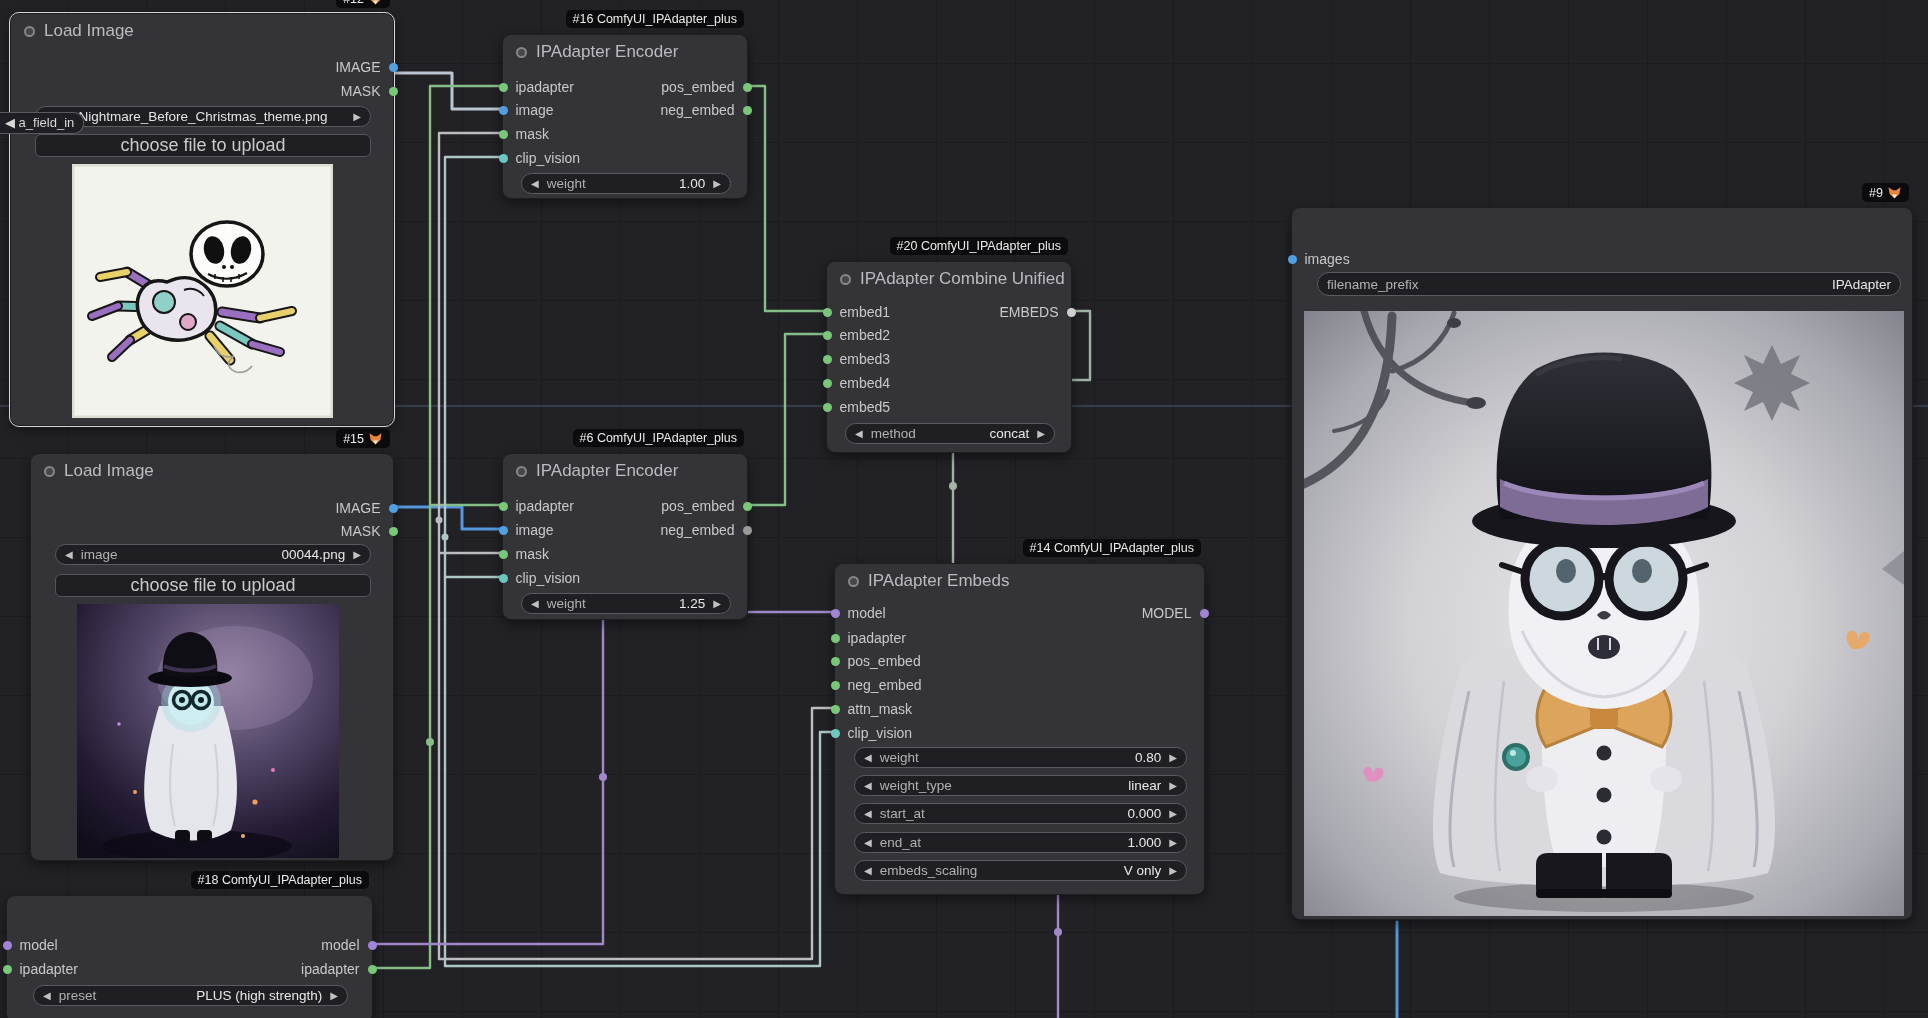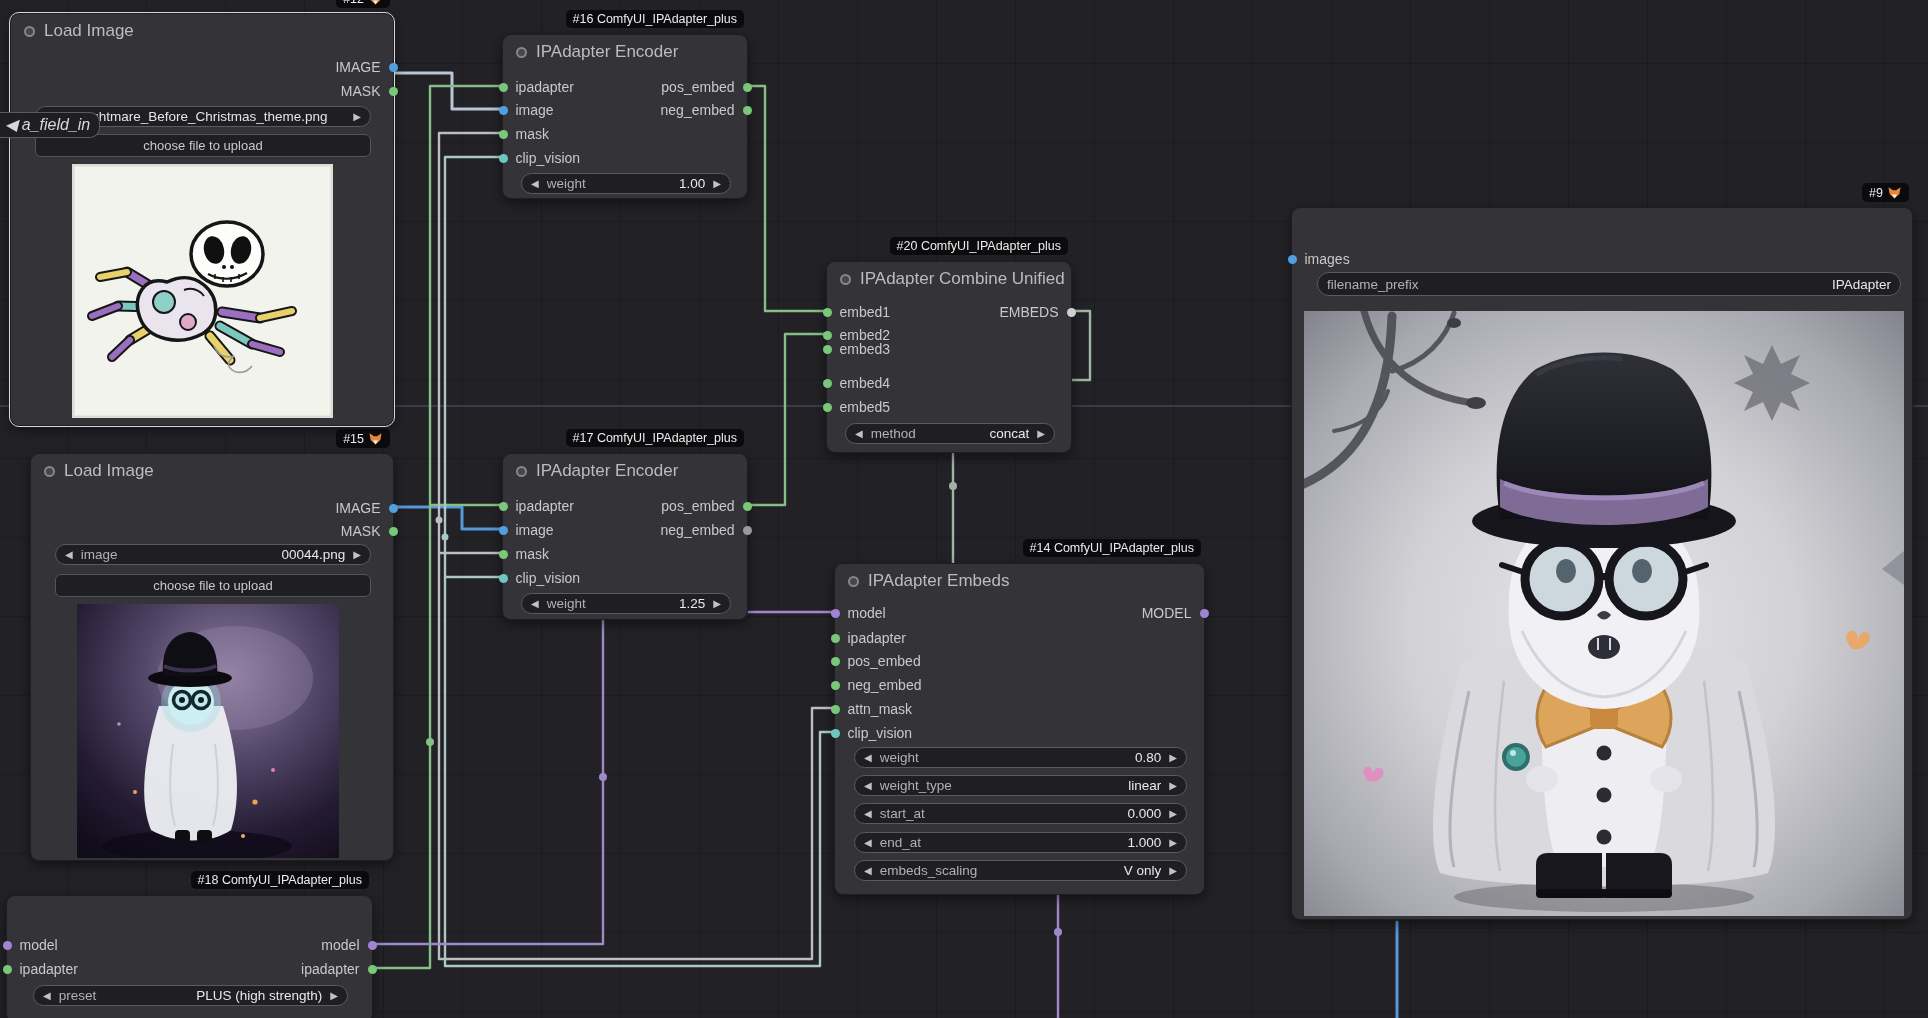--- a/index.html
+++ b/index.html
@@ -34,27 +34,27 @@
   .widget{
     position:absolute;background:#1f1f23;border:1px solid #5a5a60;border-radius:11px;height:21px;
     display:flex;align-items:center;padding:0 9px;gap:8px;font-size:13.5px;color:#cfcfcf;box-sizing:border-box;
   }
   .warr{color:#c2c2c2;font-size:10px;line-height:1;flex:none;}
   .wname{color:#b2b2b4;}
   .wval{margin-left:auto;color:#e8e8e8;}
   .wcenter{flex:1;text-align:center;margin:0;color:#e4e4e4;}
   .upload-btn{
     position:absolute;background:#1f1f23;border:1px solid #54545a;border-radius:6px;
-    display:flex;align-items:center;justify-content:center;font-size:13px;color:#c9c9c9;box-sizing:border-box;
+    display:flex;align-items:center;justify-content:center;font-size:18px;color:#c9c9c9;box-sizing:border-box;
   }
   .preview{position:absolute;overflow:hidden;background:#000;}
   .preview svg{display:block;width:100%;height:100%;}
   .overlay-frag{
     position:absolute;left:0;top:112px;z-index:6;background:#1f1f23;border:1px solid #5a5a60;border-left:none;
-    border-radius:0 10px 10px 0;padding:2px 9px 3px 5px;font-size:16px;color:#d8d8d8;white-space:nowrap;font-style:italic;
+    border-radius:0 10px 10px 0;padding:2px 9px 3px 5px;font-size:13px;color:#d8d8d8;white-space:nowrap;
   }
 </style>
 </head>
 <body>
 
 <div class="canvas">
 
   <svg class="wires" width="1928" height="1018" viewBox="0 0 1928 1018">
     <g fill="none" stroke-linecap="round" stroke-linejoin="round" stroke-width="2.4" opacity="0.95">
       <path d="M0 406 H1928" stroke="#6d82a8" stroke-width="1.4" opacity="0.4"></path>
@@ -207,21 +207,21 @@
       <span>IPAdapter Combine Unified</span>
     </div>
     <div class="slot in" style="top:50px">
         <span class="dot" style="background:#79c779"></span>
         <span>embed1</span>
       </div>
     <div class="slot in" style="top:73px">
         <span class="dot" style="background:#79c779"></span>
         <span>embed2</span>
       </div>
-    <div class="slot in" style="top:87px">
+    <div class="slot in" style="top:97px">
         <span class="dot" style="background:#79c779"></span>
         <span>embed3</span>
       </div>
     <div class="slot in" style="top:121px">
         <span class="dot" style="background:#79c779"></span>
         <span>embed4</span>
       </div>
     <div class="slot in" style="top:145px">
         <span class="dot" style="background:#79c779"></span>
         <span>embed5</span>
@@ -299,21 +299,21 @@
         <circle cx="58" cy="188" r="2" fill="#f0a05a"></circle>
           <circle cx="166" cy="232" r="2" fill="#e8b06a"></circle>
         <circle cx="42" cy="120" r="1.8" fill="#b890d8"></circle>
       </svg>
     </div>
   </div>
 
   <div class="node" style="left:502px;top:453px;width:246px;height:167px">
     <div class="badge">
         <span class="badge-pill">
-          <span>#17 ComfyUI_IPAdapter_plus</span>
+          <span>#6 ComfyUI_IPAdapter_plus</span>
         </span>
       </div>
     <div class="node-title">
       <span class="tdot"></span>
       <span>IPAdapter Encoder</span>
     </div>
     <div class="slot in" style="top:52px">
         <span class="dot" style="background:#79c779"></span>
         <span>ipadapter</span>
       </div>

